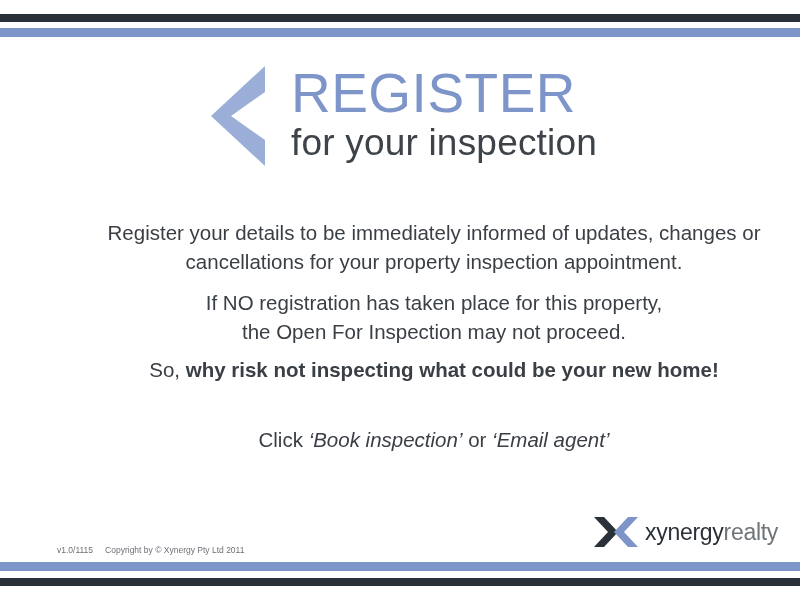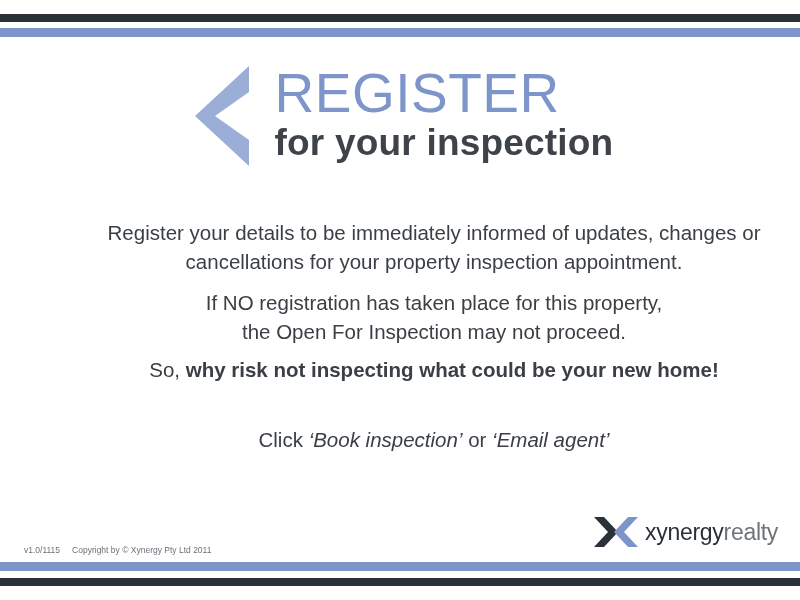--- a/index.html
+++ b/index.html
@@ -65,21 +65,21 @@
     line-height: 62px;
     letter-spacing: 0.5px;
     color: #7e95c9;
     font-weight: 400;
     white-space: nowrap;
   }
   .masthead-sub {
     font-size: 37px;
     line-height: 42px;
     color: #3d4349;
-    font-weight: 700;
+    font-weight: 400;
     white-space: nowrap;
     align-self: flex-end;
     margin-top: -2px;
     letter-spacing: 0.2px;
     text-align: right;
   }
 
   
   .copy {
     position: absolute;
@@ -123,21 +123,21 @@
 
   .colophon {
     position: absolute;
     left: 24px;
     top: 544px;
     font-size: 8.5px;
     line-height: 12px;
     color: #6b7076;
     white-space: nowrap;
   }
-  .colophon .ver  { margin-right: 12px; }
+  .colophon .ver  { margin-right: 12px; margin-left: 33px; }
 </style>
 </head>
 <body>
 
 <div class="page">
 
   <div class="rule rule-dark-top"></div>
   <div class="rule rule-blue-top"></div>
 
   <div class="masthead">

